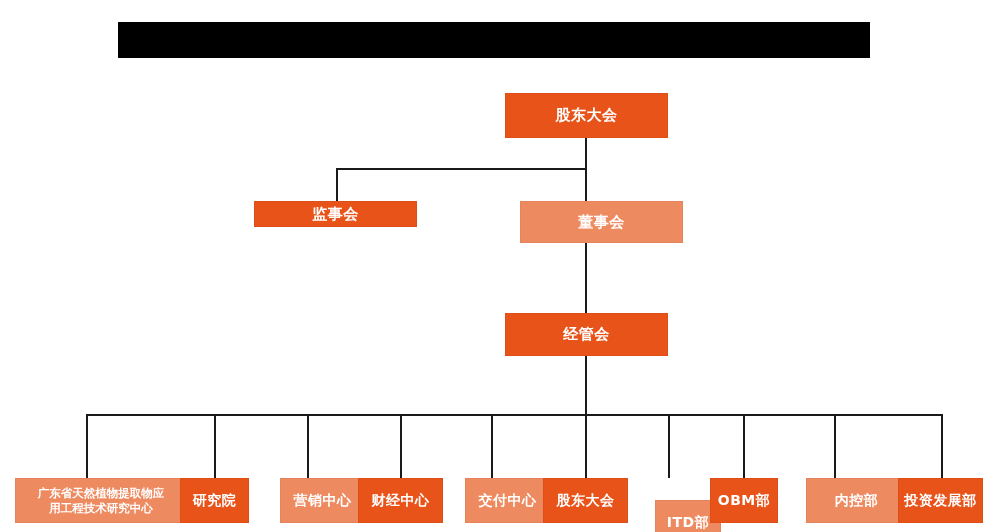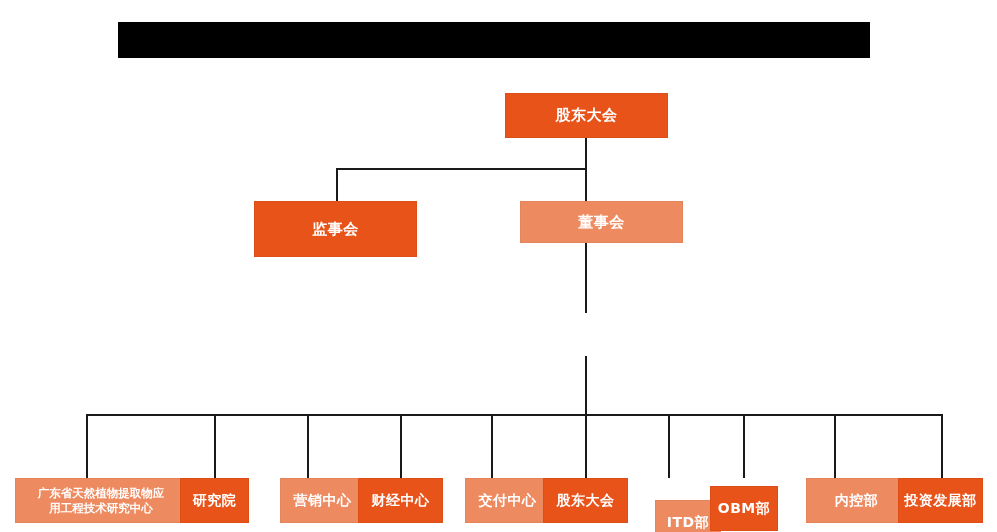--- a/index.html
+++ b/index.html
@@ -77,28 +77,31 @@
   <div class="conn v" style="left:585px; top:414px; height:64px;"></div>
   <div class="conn v" style="left:668px; top:414px; height:64px;"></div>
   <div class="conn v" style="left:743px; top:414px; height:64px;"></div>
   <div class="conn v" style="left:834px; top:414px; height:64px;"></div>
   <div class="conn v" style="left:941px; top:414px; height:64px;"></div>
 
   <div class="node deep t-lg" style="left:505px; top:93px; width:163px; height:45px;">
     <span class="label">股东大会</span>
   </div>
 
-  <div class="node deep t-lg" style="left:254px; top:201px; width:163px; height:56px;">
+  <div class="node deep t-lg" style="left:254px; top:201px; width:163px; height:26px;">
     <span class="label">监事会</span>
   </div>
 
   <div class="node light t-lg" style="left:505px; top:201px; width:163px; height:42px;">
     <span class="label">董事会</span>
   </div>
 
+  <div class="node deep t-lg" style="left:505px; top:313px; width:163px; height:43px;">
+    <span class="label">经管会</span>
+  </div>
 
   <div class="node light t-xs" style="left:0px; top:478px; width:172px; height:45px; flex-direction:column;">
     <span class="label">广东省天然植物提取物应</span>
     <span class="label">用工程技术研究中心</span>
   </div>
 
   <div class="node deep t-md" style="left:180px; top:478px; width:69px; height:45px;">
     <span class="label">研究院</span>
   </div>
 
@@ -115,21 +118,21 @@
   </div>
 
   <div class="node deep t-md" style="left:543px; top:478px; width:85px; height:45px;">
     <span class="label">股东大会</span>
   </div>
 
   <div class="node light t-md" style="left:640px; top:500px; width:66px; height:45px;">
     <span class="label">ITD部</span>
   </div>
 
-  <div class="node deep t-md" style="left:710px; top:478px; width:68px; height:45px;margin-top:8px;">
+  <div class="node deep t-md" style="left:710px; top:478px; width:68px; height:45px;">
     <span class="label">OBM部</span>
   </div>
 
   <div class="node light t-md" style="left:791px; top:478px; width:101px; height:45px;">
     <span class="label">内控部</span>
   </div>
 
   <div class="node deep t-md" style="left:898px; top:478px; width:85px; height:45px;">
     <span class="label">投资发展部</span>
   </div>

